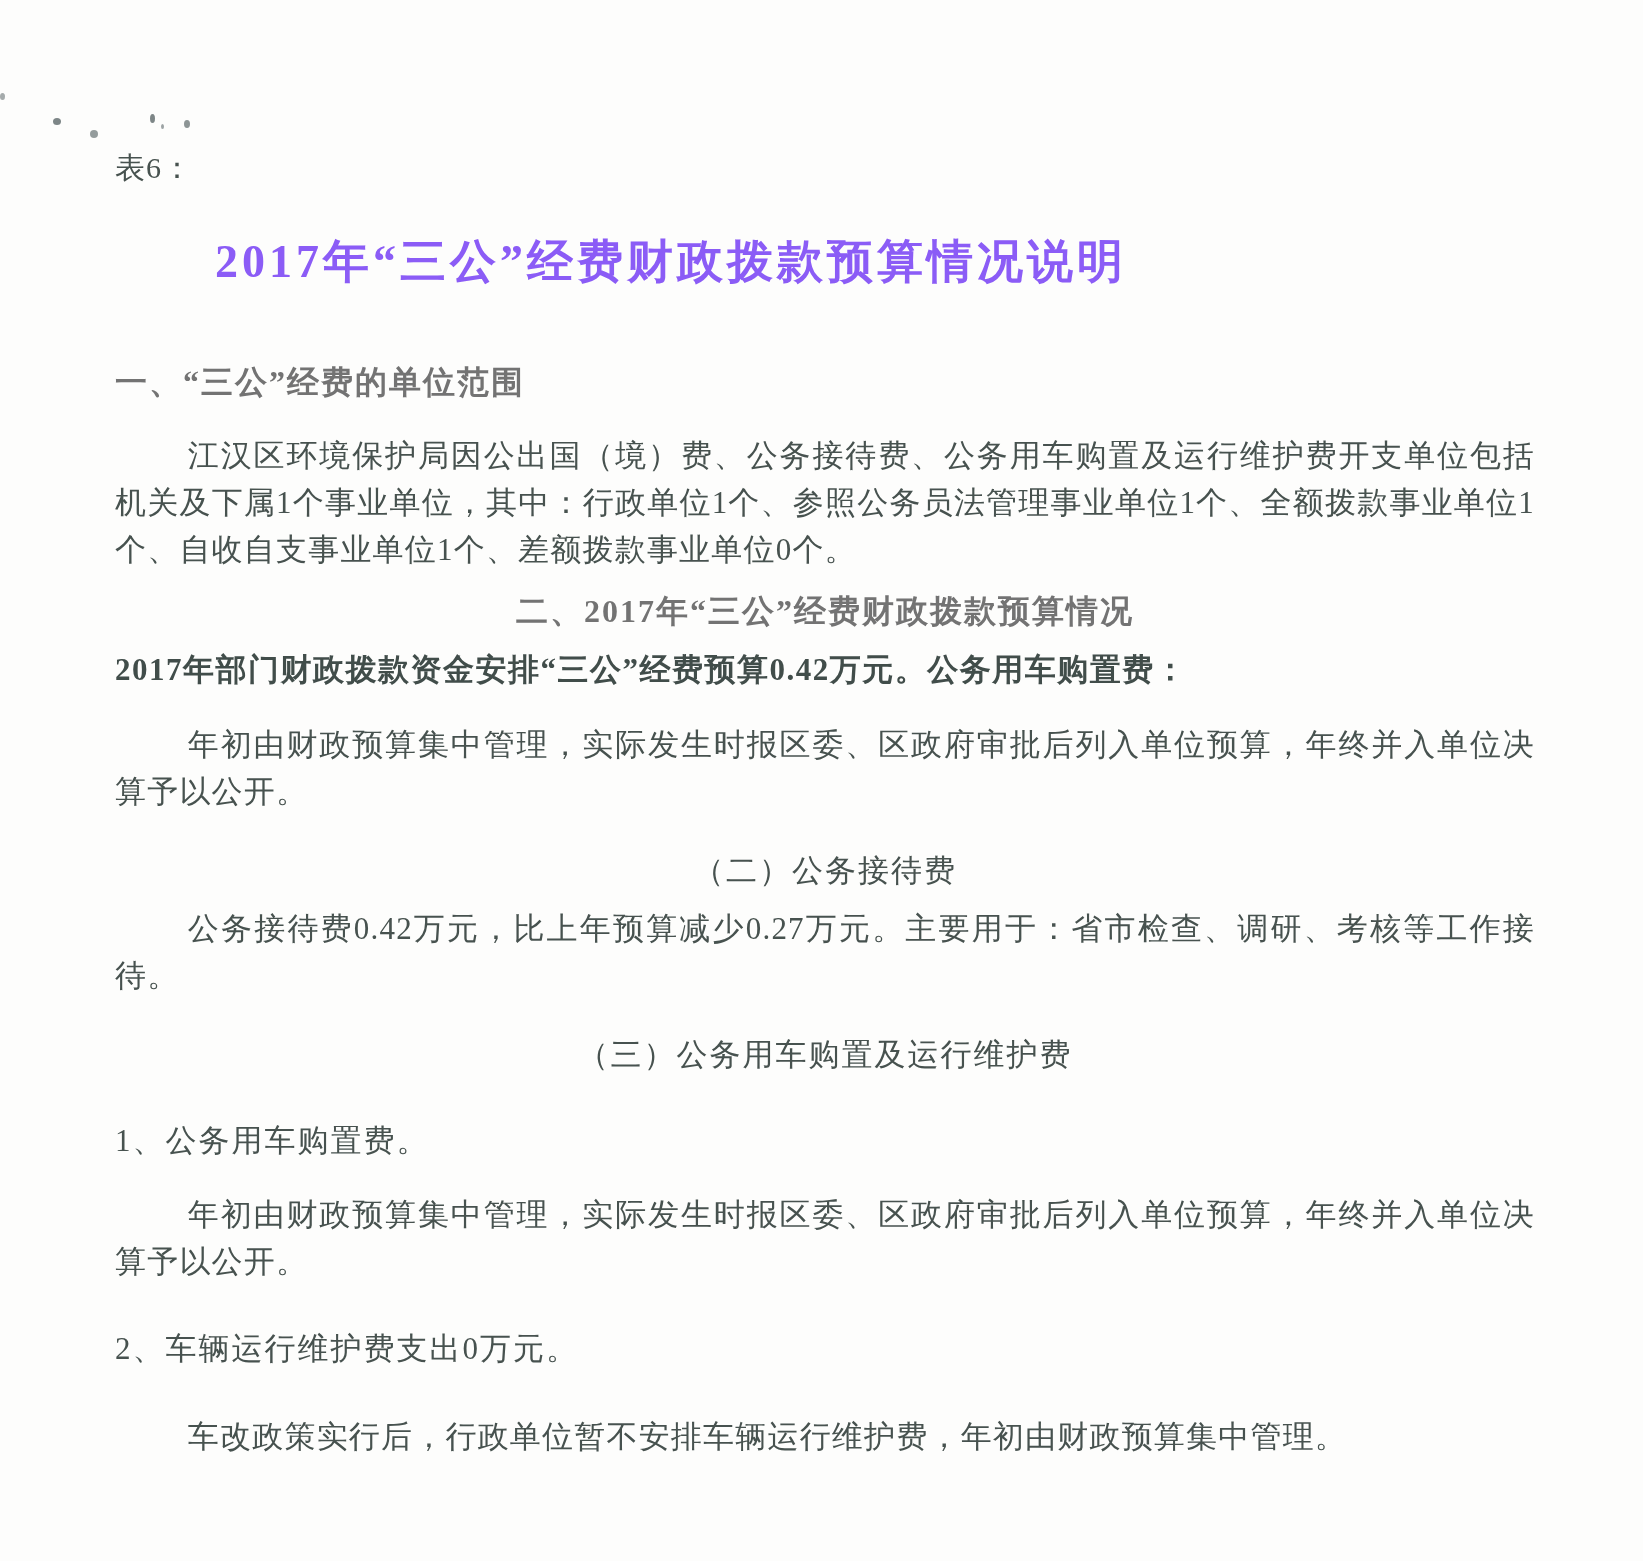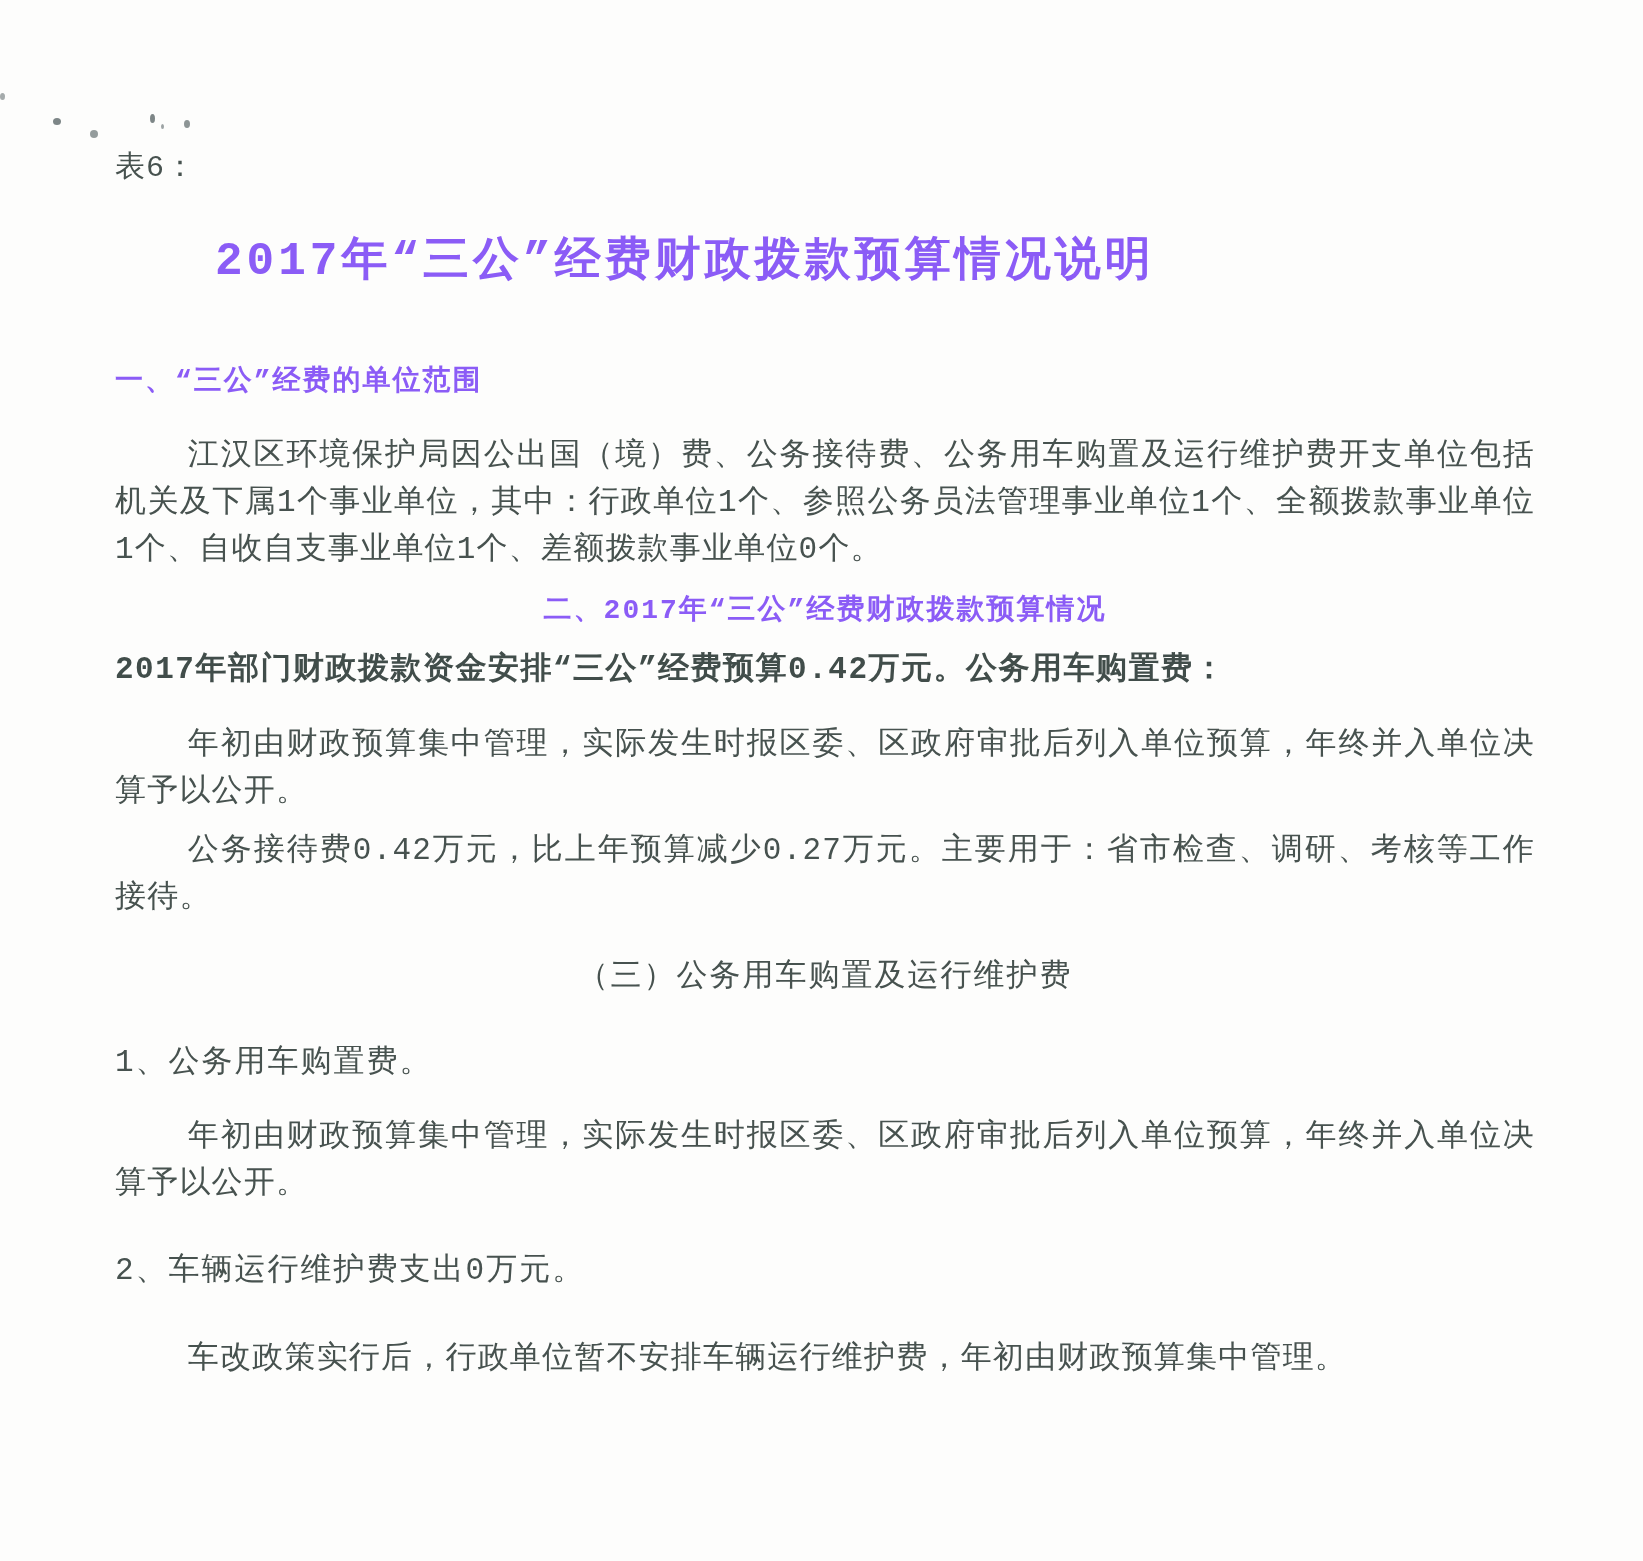--- a/index.html
+++ b/index.html
@@ -6,21 +6,21 @@
     margin: 0;
     padding: 0;
     background: #ffffff;
   }
   .page {
     position: relative;
     width: 1643px;
     height: 1561px;
     background: #fdfdfc;
     overflow: hidden;
-    font-family: Liberation Mono, monospace;
+    font-family: Liberation Serif, serif;
     color: #47524f;
   }
   .content {
     position: absolute;
     top: 148px;
     left: 115px;
     width: 1420px;
   }
   .table-label {
     font-size: 30px;
@@ -30,25 +30,25 @@
   .doc-title {
     margin: 44px 0 0 100px;
     font-size: 46px;
     line-height: 60px;
     font-weight: bold;
     letter-spacing: 4px;
     color: #8b5cf6;
   }
   .sec-heading {
     margin-top: 68px;
-    font-size: 28px;
+    font-size: 32px;
     line-height: 44px;
     font-weight: bold;
     letter-spacing: 2px;
-    color: #8b5cf6;
+    color: #737373;
   }
   .sec-heading.second {
     margin-top: 16px;
   }
   .intro-line {
     margin-top: 14px;
     font-size: 31px;
     line-height: 46px;
     font-weight: bold;
     letter-spacing: 1.5px;
@@ -111,20 +111,21 @@
 
     <div class="para indent">江汉区环境保护局因公出国（境）费、公务接待费、公务用车购置及运行维护费开支单位包括机关及下属1个事业单位，其中：行政单位1个、参照公务员法管理事业单位1个、全额拨款事业单位1个、自收自支事业单位1个、差额拨款事业单位0个。</div>
 
     <div class="sec-heading second gap-lg">二、2017年“三公”经费财政拨款预算情况</div>
 
     <div class="intro-line">2017年部门财政拨款资金安排“三公”经费预算0.42万元。公务用车购置费：</div>
 
 
     <div class="para indent">年初由财政预算集中管理，实际发生时报区委、区政府审批后列入单位预算，年终并入单位决算予以公开。</div>
 
+    <div class="sub-heading gap-lg">（二）公务接待费</div>
 
     <div class="para indent tight">公务接待费0.42万元，比上年预算减少0.27万元。主要用于：省市检查、调研、考核等工作接待。</div>
 
     <div class="sub-heading gap-lg">（三）公务用车购置及运行维护费</div>
 
     <div class="sub-heading gap-xl">1、公务用车购置费。</div>
 
     <div class="para indent">年初由财政预算集中管理，实际发生时报区委、区政府审批后列入单位预算，年终并入单位决算予以公开。</div>
 
     <div class="sub-heading gap-xl">2、车辆运行维护费支出0万元。</div>

